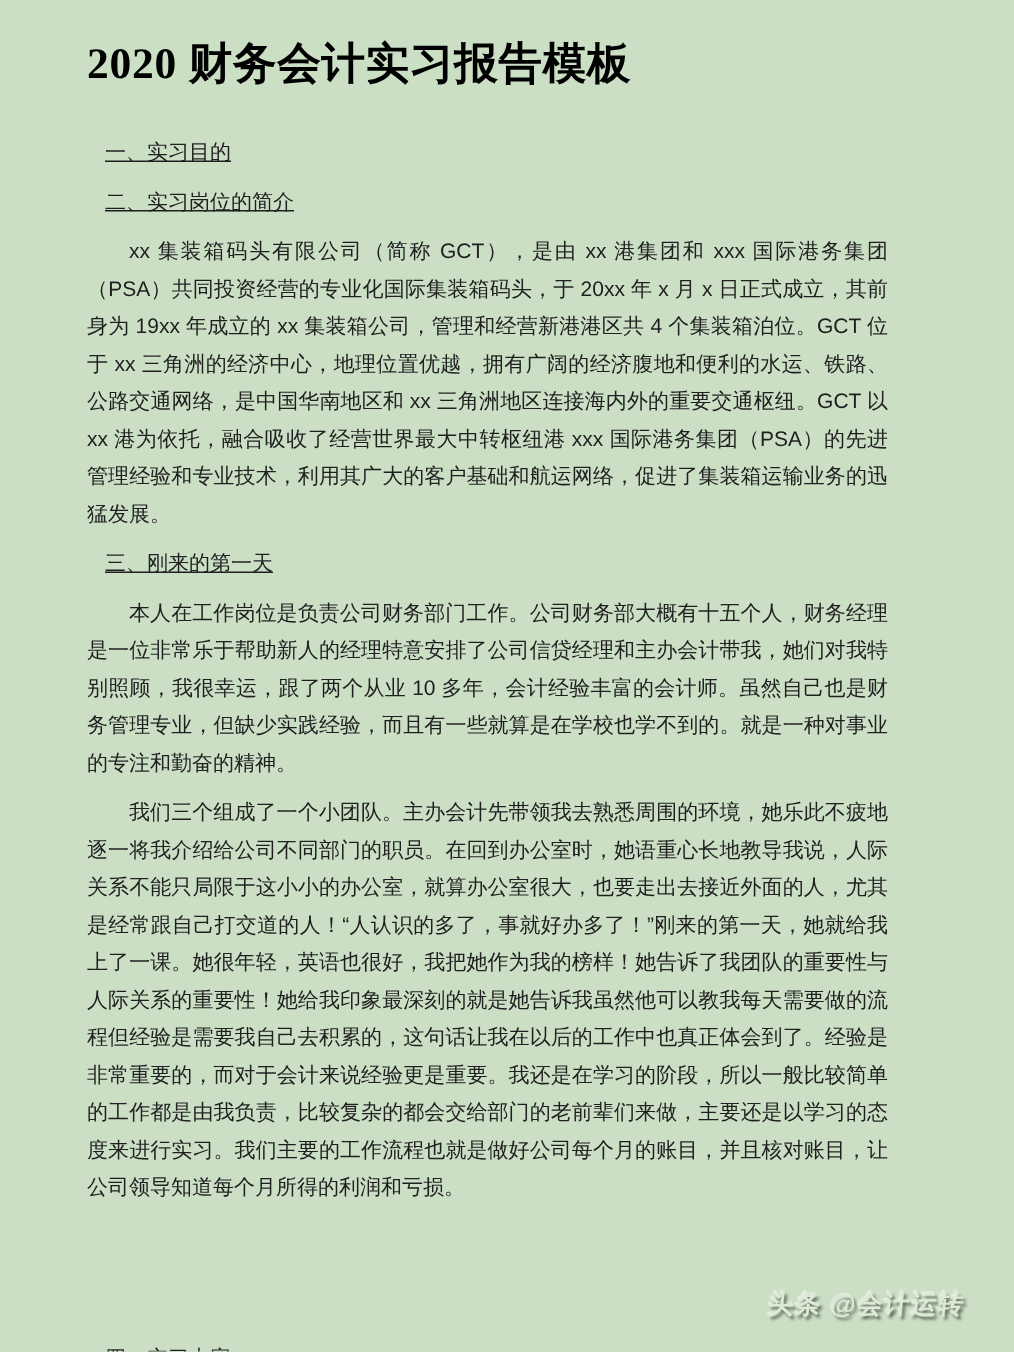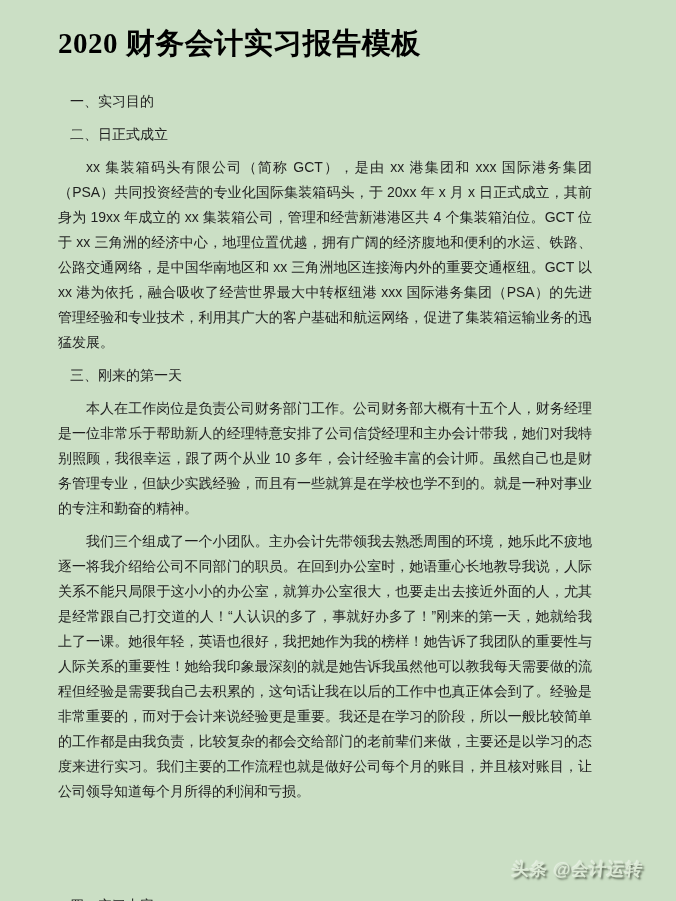--- a/index.html
+++ b/index.html
@@ -29,20 +29,21 @@
     line-height: 35px;
     letter-spacing: 0.5px;
     color: #000000;
     margin: 0 0 28px 0;
   }
   .heading {
     font-size: 14px;
     line-height: 25px;
     padding-left: 12px;
     margin: 8px 0;
+    text-decoration: underline;
   }
   .para {
     font-size: 14px;
     line-height: 25px;
     text-indent: 2em;
     text-align: justify;
     margin: 8px 0;
   }
   .misspell {
     text-decoration-line: underline;
@@ -77,21 +78,21 @@
 <body>
 
 <div class="doc">
 
   <h1 class="title">2020 财务会计实习报告模板</h1>
 
   <div class="heading">一、实习目的</div>
 
 
 
-  <div class="heading">二、日正式成立</div>
+  <div class="heading">二、实习岗位的简介</div>
 
   <p class="para">xx 集装箱码头有限公司（简称 GCT），是由 xx 港集团和 xxx 国际港务集团（PSA）共同投资经营的专业化国际集装箱码头，于 20xx 年 x 月 x 日正式成立，其前身为 19xx 年成立的 xx 集装箱公司，管理和经营新港港区共 4 个集装箱泊位。GCT 位于 xx 三角洲的经济中心，地理位置优越，拥有广阔的经济腹地和便利的水运、铁路、公路交通网络，是中国华南地区和 xx 三角洲地区连接海内外的重要交通枢纽。GCT 以 xx 港为依托，融合吸收了经营世界最大中转枢纽港 xxx 国际港务集团（PSA）的先进管理经验和专业技术，利用其广大的客户基础和航运网络，促进了集装箱运输业务的迅猛发展。</p>
 
   <div class="heading">三、刚来的第一天</div>
 
   <p class="para">本人在工作岗位是负责公司财务部门工作。公司财务部大概有十五个人，财务经理是一位非常乐于帮助新人的经理特意安排了公司信贷经理和主办会计带我，她们对我特别照顾，我很幸运，跟了两个从业 10 多年，会计经验丰富的会计师。虽然自己也是财务管理专业，但缺少实践经验，而且有一些就算是在学校也学不到的。就是一种对事业的专注和勤奋的精神。</p>
 
   <p class="para">我们三个组成了一个小团队。主办会计先带领我去熟悉周围的环境，她乐此不疲地逐一将我介绍给公司不同部门的职员。在回到办公室时，她语重心长地教导我说，人际关系不能只局限于这小小的办公室，就算办公室很大，也要走出去接近外面的人，尤其是经常跟自己打交道的人！“人认识的多了，事就好办多了！”刚来的第一天，她就给我上了一课。她很年轻，英语也很好，我把她作为我的榜样！她告诉了我团队的重要性与人际关系的重要性！她给我印象最深刻的就是她告诉我虽然他可以教我每天需要做的流程但经验是需要我自己去积累的，这句话让我在以后的工作中也真正体会到了。经验是非常重要的，而对于会计来说经验更是重要。我还是在学习的阶段，所以一般比较简单的工作都是由我负责，比较复杂的都会交给部门的老前辈们来做，主要还是以学习的态度来进行实习。我们主要的工作流程也就是做好公司每个月的账目，并且核对账目，让公司领导知道每个月所得的利润和亏损。</p>
 
   <div class="heading heading-partial">四、实习内容</div>

